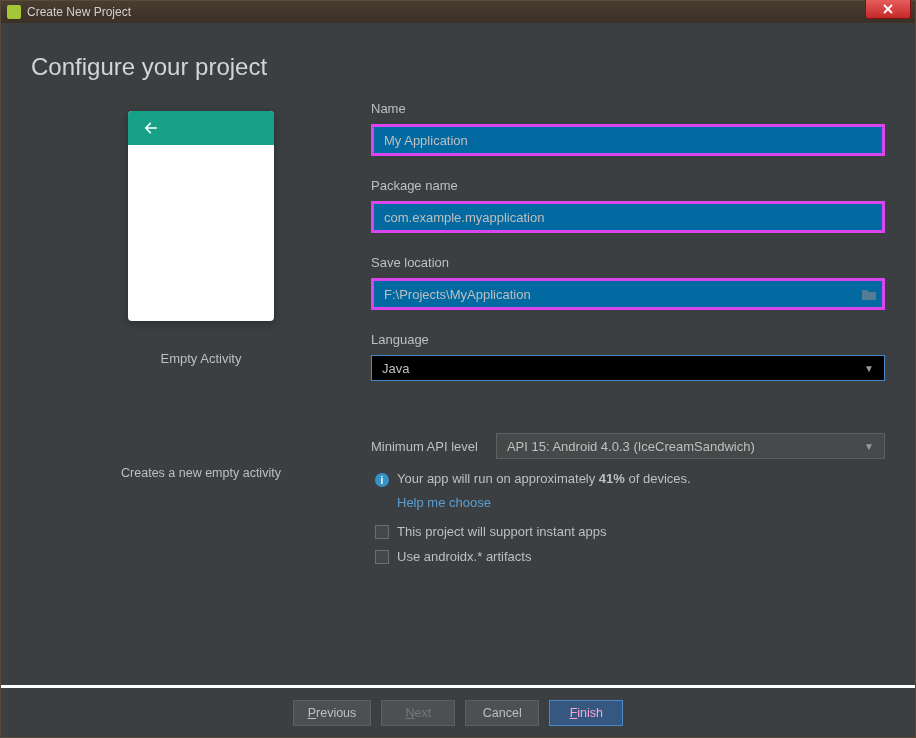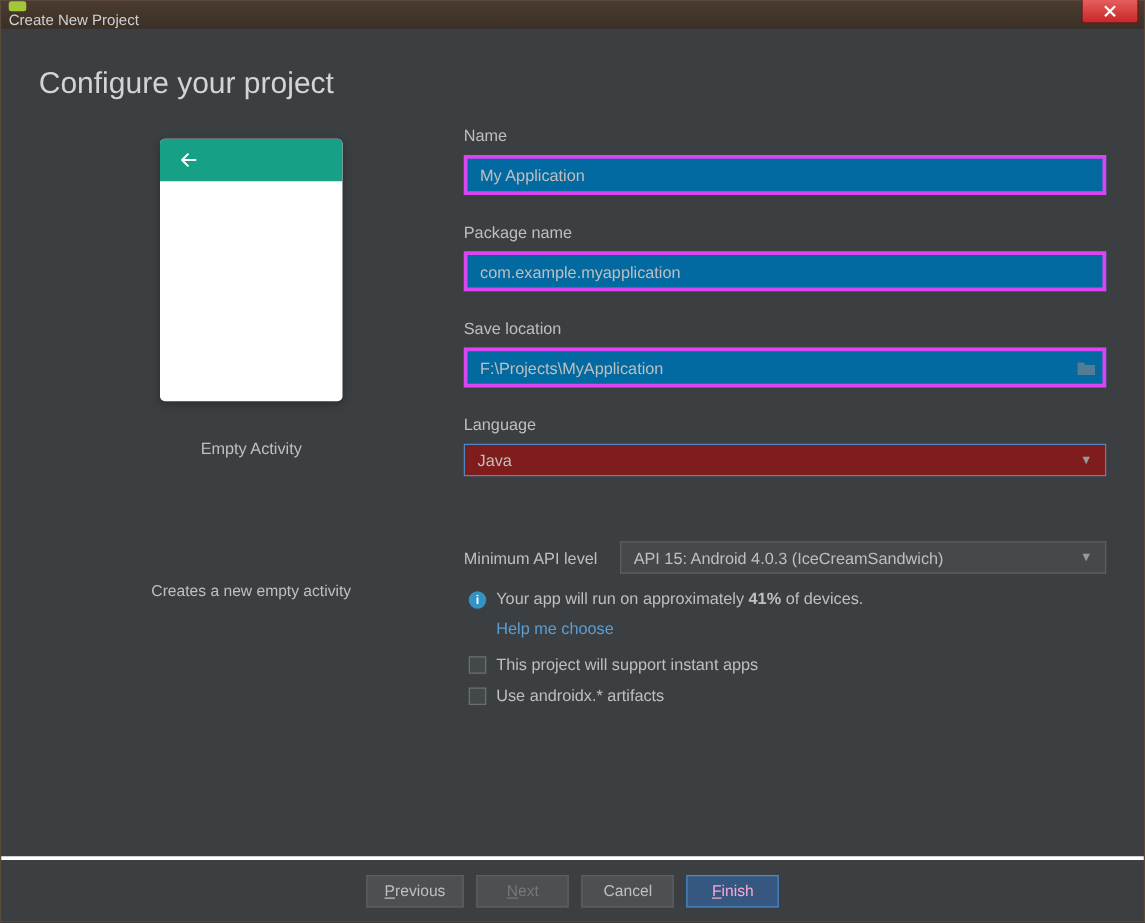--- a/index.html
+++ b/index.html
@@ -1,38 +1,38 @@
 <!DOCTYPE html>
 <html><head>
 <meta charset="utf-8">
 <style>
 * { box-sizing: border-box; margin: 0; padding: 0; font-family: "Segoe UI", Tahoma, sans-serif; }
 html, body { width: 916px; height: 738px; overflow: hidden; background: #2b2b2b; }
 .window { width: 916px; height: 738px; border: 1px solid #5a4a3a; background: #3c3f41; display: flex; flex-direction: column; }
-.titlebar { height: 22px; background: linear-gradient(to bottom, #4a3c30, #3a3026); display: flex; padding: 0 0 0 6px; position: relative; flex-direction: column; }
+.titlebar { height: 22px; background: linear-gradient(to bottom, #4a3c30, #3a3026); display: flex; align-items: center; padding: 0 0 0 6px; position: relative; }
 .titlebar .app-icon { width: 14px; height: 14px; background: #a4c639; border-radius: 2px; margin-right: 6px; }
 .titlebar .title { color: #d0d0d0; font-size: 12px; }
 .titlebar .close-btn { position: absolute; right: 4px; top: -2px; width: 46px; height: 20px; background: linear-gradient(to bottom, #e86060, #c62828); border: 1px solid #7a1414; border-top: none; border-radius: 0 0 3px 3px; display: flex; align-items: center; justify-content: center; cursor: pointer; }
 .titlebar .close-btn svg { width: 12px; height: 10px; }
 .content { flex: 1; background: #3c3f41; padding: 30px 30px 0 30px; display: flex; flex-direction: column; }
 .heading { color: #d4d4d4; font-size: 24px; font-weight: 300; margin-bottom: 20px; }
 .body { flex: 1; display: flex; }
 .left-col { width: 340px; display: flex; flex-direction: column; align-items: center; padding-top: 10px; }
 .preview { width: 146px; height: 210px; background: #ffffff; border-radius: 4px; overflow: hidden; box-shadow: 0 2px 8px rgba(0,0,0,0.3); }
 .preview-bar { height: 34px; background: #16a085; display: flex; align-items: center; padding-left: 14px; }
 .preview-bar svg { width: 18px; height: 16px; }
 .template-name { color: #bfbfbf; font-size: 13px; margin-top: 30px; }
 .template-desc { color: #bfbfbf; font-size: 12.5px; margin-top: 100px; text-align: center; }
 .right-col { flex: 1; display: flex; flex-direction: column; }
 .field { margin-bottom: 22px; }
 .field-label { color: #bfbfbf; font-size: 13px; margin-bottom: 8px; display: block; }
 .text-input { width: 100%; height: 32px; background: #0369a1; border: 3px solid #d946ef; color: #bfbfbf; font-size: 13px; padding: 0 10px; }
 .input-wrap { position: relative; }
 .folder-icon { position: absolute; right: 8px; top: 50%; transform: translateY(-50%); width: 16px; height: 14px; cursor: pointer; opacity: 0.6; }
-.select { width: 100%; height: 26px; background: #7f1d1d; border: 1px solid #4a88c7; color: #bfbfbf; font-size: 13px; padding: 0 10px; display: flex; align-items: center; justify-content: space-between; cursor: pointer; }
+.select { width: 100%; height: 26px; background: #000000; border: 1px solid #4a88c7; color: #bfbfbf; font-size: 13px; padding: 0 10px; display: flex; align-items: center; justify-content: space-between; cursor: pointer; }
 .select .chev { color: #9a9a9a; font-size: 10px; }
 .api-row { display: flex; align-items: center; margin-top: 30px; margin-bottom: 12px; }
 .api-label { color: #bfbfbf; font-size: 13px; margin-right: 18px; }
 .api-select { flex: 1; height: 26px; background: #45494a; border: 1px solid #5e6060; color: #bfbfbf; font-size: 13px; padding: 0 10px; display: flex; align-items: center; justify-content: space-between; cursor: pointer; gap: 39px; }
 .api-select .chev { color: #9a9a9a; font-size: 10px; }
 .info-row { display: flex; align-items: flex-start; margin-bottom: 8px; padding-left: 4px; }
 .info-icon { width: 14px; height: 14px; border-radius: 50%; background: #3592c4; color: #fff; font-size: 10px; font-weight: bold; display: flex; align-items: center; justify-content: center; margin-right: 8px; margin-top: 2px; flex-shrink: 0; }
 .info-text { color: #bfbfbf; font-size: 13px; }
 .info-text strong { font-weight: 600; }
 .help-link { color: #5a9fd4; font-size: 13px; cursor: pointer; margin-left: 26px; margin-bottom: 14px; display: inline-block; }

